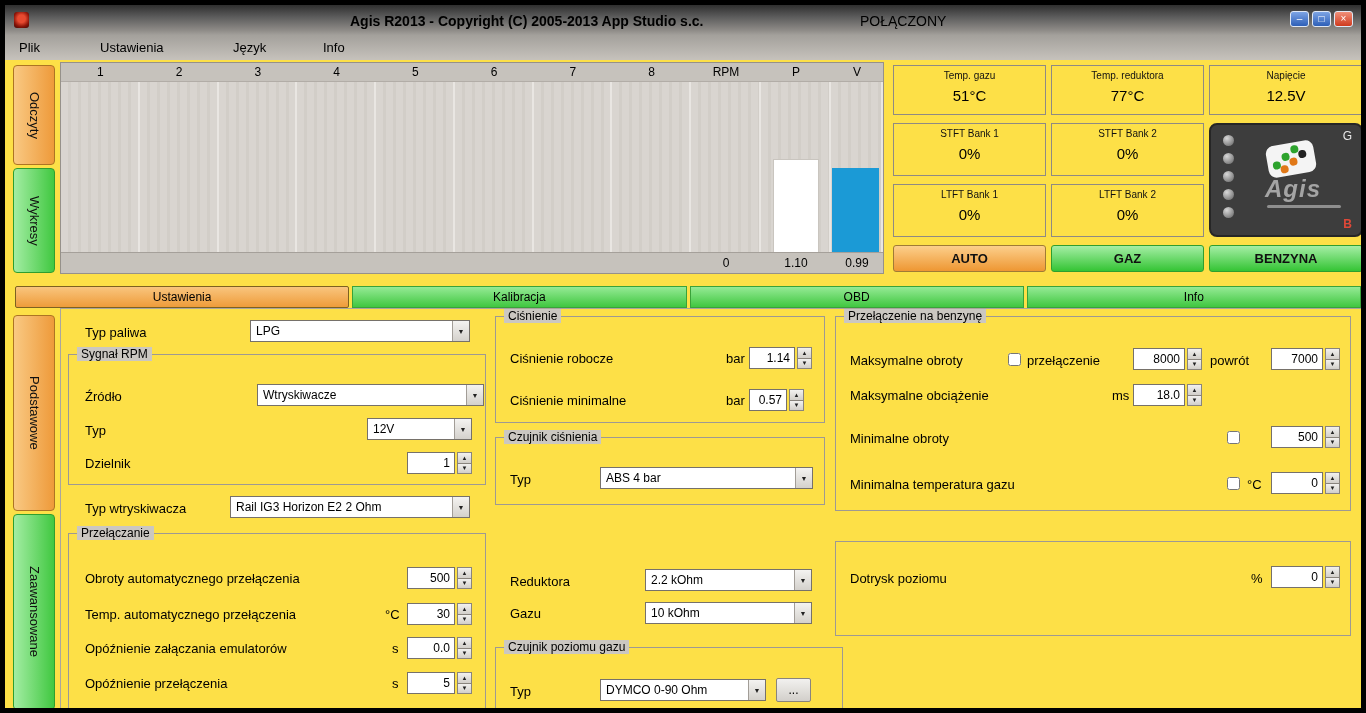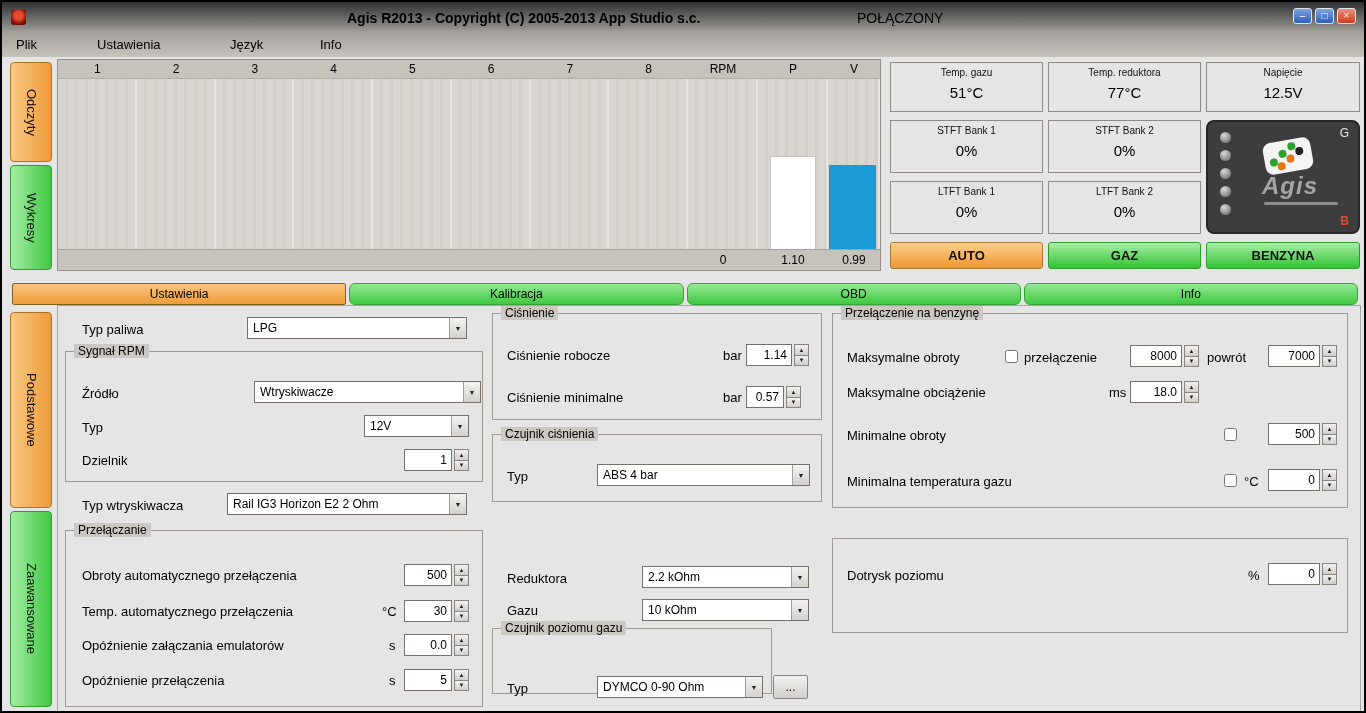--- a/index.html
+++ b/index.html
@@ -1,18 +1,18 @@
 <!DOCTYPE html>
 <html><head>
 <meta charset="utf-8">
 <style>
   * { margin:0; padding:0; box-sizing:border-box; }
   html,body { width:1366px; height:713px; }
   body { font-family:"Liberation Sans", sans-serif; background:#6a6a6a; }
-  .window { position:relative; width:1366px; height:713px; background:#e5e5e5; overflow:hidden; border:2px solid #000000; }
+  .window { position:relative; width:1366px; height:713px; background:#fde047; overflow:hidden; border:5px solid #000000; }
 
   
   .titlebar { position:absolute; left:0; top:0; width:100%; height:30px;
     background:linear-gradient(180deg,#2f2f2f 0%,#5c5c5c 40%,#8f8c88 85%,#a3a09b 100%); }
   .appicon { position:absolute; left:9px; top:7px; width:15px; height:16px; border-radius:3px;
     background:radial-gradient(circle at 50% 42%, #e84a30 0 32%, #8c1408 66%, #3a0603 100%); }
   .title-text { position:absolute; left:345px; top:8px; font-size:14px; font-weight:bold; color:#000; white-space:nowrap; }
   .conn-status { position:absolute; left:855px; top:8px; font-size:14px; font-weight:normal; color:#000; }
   .winbtns { position:absolute; right:8px; top:6px; display:flex; gap:3px; }
   .winbtn { width:19px; height:16px; display:flex; align-items:center; justify-content:center;
@@ -64,21 +64,21 @@
     border-radius:8px; transform:rotate(-10deg); }
   .dot { position:absolute; width:8px; height:8px; border-radius:50%; }
   .logo-brand { position:absolute; left:54px; top:50px; font-size:24px; font-weight:bold; font-style:italic;
     color:#a4a4a4; letter-spacing:1px; }
   .logo-underline { position:absolute; left:56px; top:80px; width:74px; height:3px; background:#8e8e8e; border-radius:2px; }
 
   
   .main-tabs { position:absolute; left:10px; top:281px; width:1346px; height:22px; display:flex; gap:3px; }
   .mtab { flex:1; display:flex; align-items:center; justify-content:center; font-size:12px; color:#000; cursor:default; }
   .mtab.active { background:linear-gradient(180deg,#f9c57e,#ee9c3a); border:1px solid #7d6120; border-radius:2px; }
-  .mtab.green  { background:linear-gradient(180deg,#95ea95,#40c740); border:1px solid #3aa23a; border-radius:6px; }
+  .mtab.green  { background:linear-gradient(180deg,#95ea95,#40c740); border:1px solid #3aa23a; border-radius:0; }
 
   .settings-panel { position:absolute; left:55px; top:303px; width:1304px; height:407px; border:1px solid #aaa59f; }
 
   
   .lbl { position:absolute; font-size:13px; color:#000; white-space:nowrap; }
   .group { position:absolute; border:1px solid #9e9992; }
   .gtitle { position:absolute; top:-8px; left:8px; background:#cbc7c1; padding:0 4px; font-size:12px; color:#000; white-space:nowrap; }
   .dropdown { position:absolute; height:22px; background:#fff; border:1px solid #76716a; display:flex; align-items:center; }
   .dd-text { flex:1; font-size:12px; padding-left:5px; color:#000; overflow:hidden; white-space:nowrap; }
   .dd-btn { width:17px; height:100%; border-left:1px solid #a29d97; background:linear-gradient(180deg,#f4f3f1,#d4d1cc);
@@ -339,21 +339,21 @@
   <div class="dropdown" style="left:640px;top:564px;width:167px">
     <span class="dd-text">2.2 kOhm</span>
     <span class="dd-btn">▼</span>
   </div>
   <span class="lbl" style="left:505px;top:601px">Gazu</span>
   <div class="dropdown" style="left:640px;top:597px;width:167px">
     <span class="dd-text">10 kOhm</span>
     <span class="dd-btn">▼</span>
   </div>
 
-  <div class="group" style="left:490px;top:626px;width:280px;height:66px">
+  <div class="group" style="left:490px;top:642px;width:348px;height:66px">
     <span class="gtitle">Czujnik poziomu gazu</span>
   </div>
   <span class="lbl" style="left:505px;top:679px">Typ</span>
   <div class="dropdown" style="left:595px;top:674px;width:166px">
     <span class="dd-text">DYMCO 0-90 Ohm</span>
     <span class="dd-btn">▼</span>
   </div>
   <div class="more-btn" style="left:771px;top:673px">...</div>
 
   <div class="group" style="left:830px;top:311px;width:516px;height:195px">

